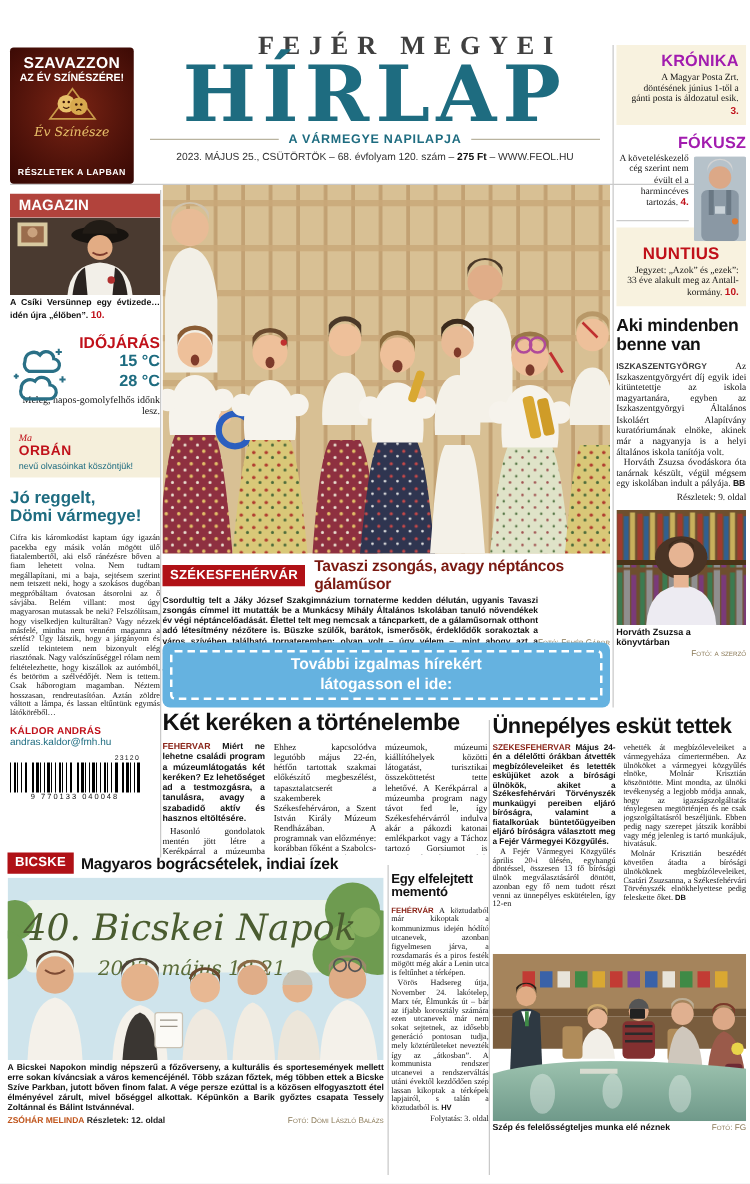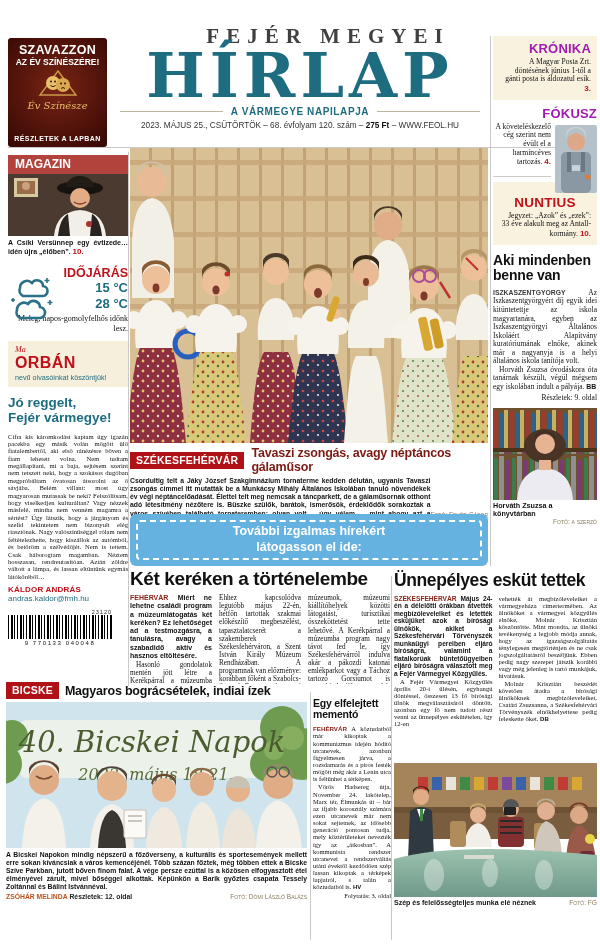--- a/index.html
+++ b/index.html
@@ -93,21 +93,21 @@
   .mag-head { background:#b2433c; color:#fff; font-weight:bold; font-size:12px; padding:2px 7px 3px; }
   .mag-photo { width:120px; height:62px; overflow:hidden; }
   .mag-cap { font-size:7px; font-weight:bold; line-height:1.2; margin-top:3px; text-align:justify; }
   .weather { position:relative; margin-top:9px; min-height:66px; }
   .wicon { position:absolute; left:2px; top:6px; }
   .wtitle { text-align:right; color:#c0111a; font-weight:bold; font-size:12.5px; }
   .wtemp  { text-align:right; color:#1e6c80; font-weight:bold; font-size:13px; line-height:1.25; }
   .wtext  { font-family:"Liberation Serif", serif; font-size:8px; line-height:1.15; text-align:right; margin-top:2px; }
   .mabox { background:#f5efdb; padding:4px 7px 5px; margin-top:8px; }
   .ma-l { font-family:"Liberation Serif",serif; font-style:italic; font-size:8px; color:#c0111a; }
-  .ma-n { color:#c0111a; font-weight:bold; font-size:16px; letter-spacing:.4px; }
+  .ma-n { color:#c0111a; font-weight:bold; font-size:11px; letter-spacing:.4px; }
   .ma-t { color:#1e6c80; font-size:7.2px; margin-top:1px; }
   .greet { color:#1e6c80; font-weight:bold; font-size:13.5px; line-height:1.1; margin-top:9px; }
   .opinion { font-family:"Liberation Serif", serif; font-size:6.6px; line-height:1.12;
              text-align:justify; margin-top:7px; max-height:206px; overflow:hidden; }
   .byline { margin-top:5px; }
   .by-name { color:#c0111a; font-weight:bold; font-size:8px; letter-spacing:.2px; }
   .by-mail { color:#1e6c80; font-size:8px; }
   .bc { margin-top:6px; width:104px; }
   .bc-top { text-align:right; font-size:5.5px; letter-spacing:1px; color:#222; }
   .bc-bars { height:24px;
@@ -437,21 +437,21 @@
     </div>
 
     <div class="mabox">
       <div class="ma-l">Ma</div>
       <div class="ma-n">ORBÁN</div>
       <div class="ma-t">nevű olvasóinkat köszöntjük!</div>
     </div>
 
     <div class="greet">
       <div>Jó reggelt,</div>
-      <div>Fejér vármegye!</div>
+      <div>Dömi vármegye!</div>
     </div>
 
     <div class="opinion">Cifra kis káromkodást kaptam úgy igazán pacekba egy másik volán mögött ülő fiatalembertől, aki első ránézésre bőven a fiam lehetett volna. Nem tudtam megállapítani, mi a baja, sejtésem szerint nem tetszett neki, hogy a szokásos dugóban megpróbáltam óvatosan átsorolni az ő sávjába. Belém villant: most úgy magyarosan mutassak be neki? Felszólítsam, hogy viselkedjen kulturáltan? Vagy nézzek másfelé, mintha nem venném magamra a sértést? Úgy látszik, hogy a járgányom és szelíd tekintetem nem bizonyult elég riasztónak. Nagy valószínűséggel rólam nem feltételezhette, hogy kiszállok az autómból, és betöröm a szélvédőjét. Nem is tettem. Csak háborogtam magamban. Néztem hosszasan, rendreutasítóan. Aztán zöldre váltott a lámpa, és lassan eltűntünk egymás látóköréből…</div>
     <div class="byline">
       <div class="by-name">KÁLDOR ANDRÁS</div>
       <div class="by-mail">andras.kaldor@fmh.hu</div>
     </div>
     <div class="bc">
       <div class="bc-top">23120</div>
       <div class="bc-bars"></div>

